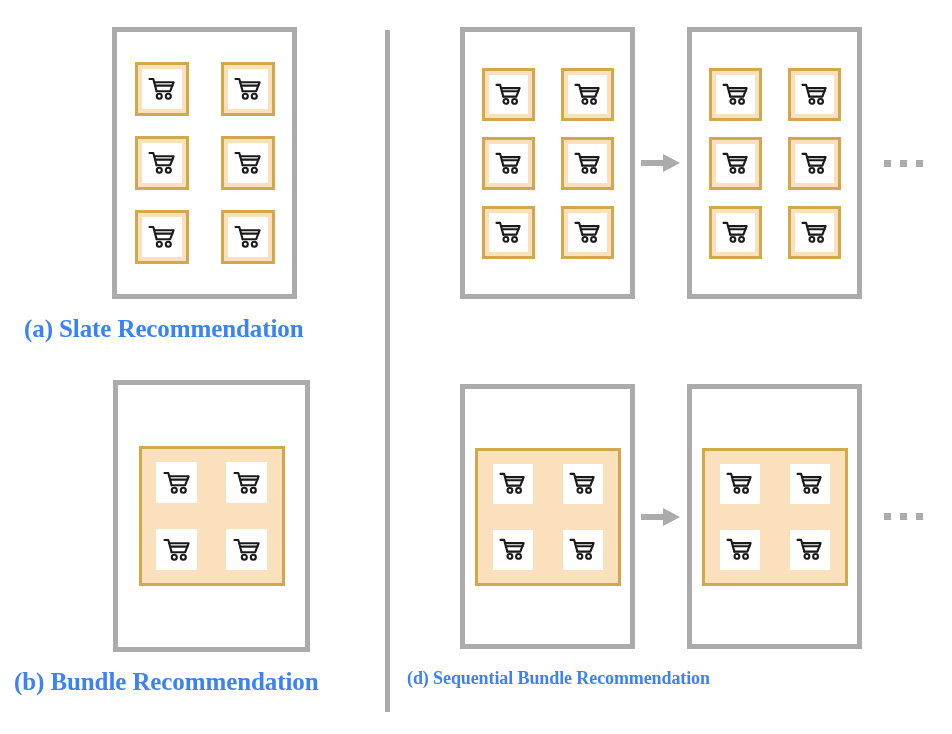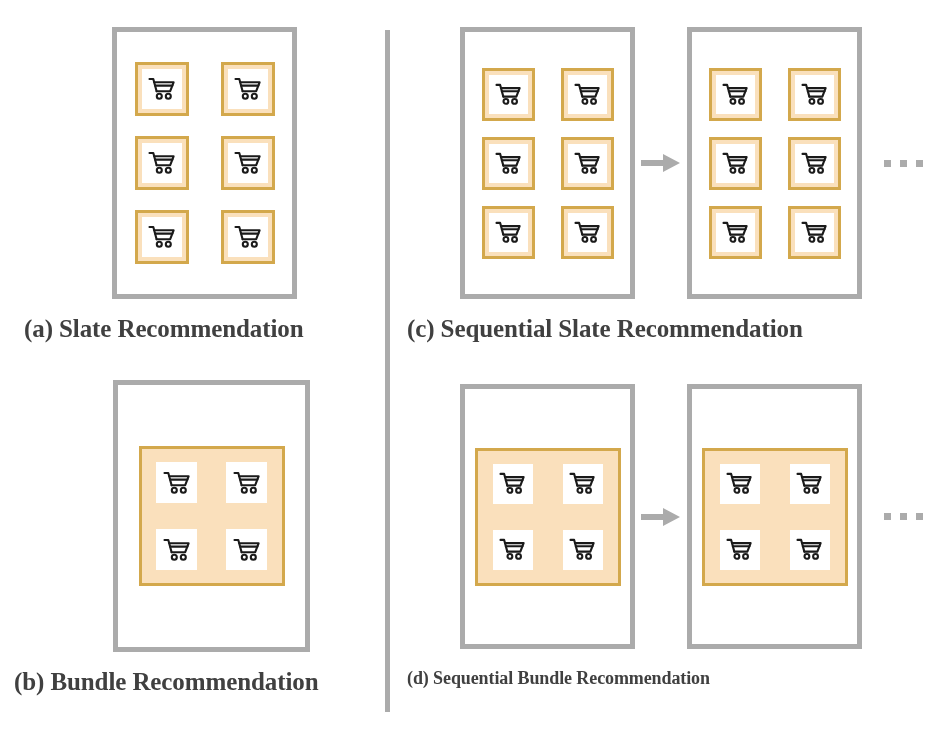--- a/index.html
+++ b/index.html
@@ -111,21 +111,21 @@
     width: 7px;
     height: 7px;
     background: #ababab;
   }
 
   
   .caption {
     position: absolute;
     font-family: "Liberation Serif", "DejaVu Serif", serif;
     font-weight: bold;
-    color: #404040;
+    color: #3b82f6;
     white-space: nowrap;
     letter-spacing: -0.1px;
   }
 
   
   
   .a-panel     { width: 185px; height: 272px; }
   .a-grid      { gap: 20px 32px; }
   .a-tile      { width: 54px;  height: 54px; }
   .a-plate     { width: 40px;  height: 40px; }
@@ -461,21 +461,20 @@
         </div>
       </div>
 
       <div class="ellipsis" style="margin-left:22px;">
         <span></span>
         <span></span>
         <span></span>
       </div>
     </div>
 
-    <div class="caption" style="left:22px; top:315px; font-size:25px;">(c) Sequential Slate Recommendation</div>
   </div>
 
   <div class="quadrant" style="left:385px; top:367px; width:567px; height:367px;">
 
     <div class="panel-row" style="left:75px; top:17px;">
 
       <div class="panel d-panel">
         <div class="bundle-box d-box">
 
           <div class="icon-plate d-plate">

